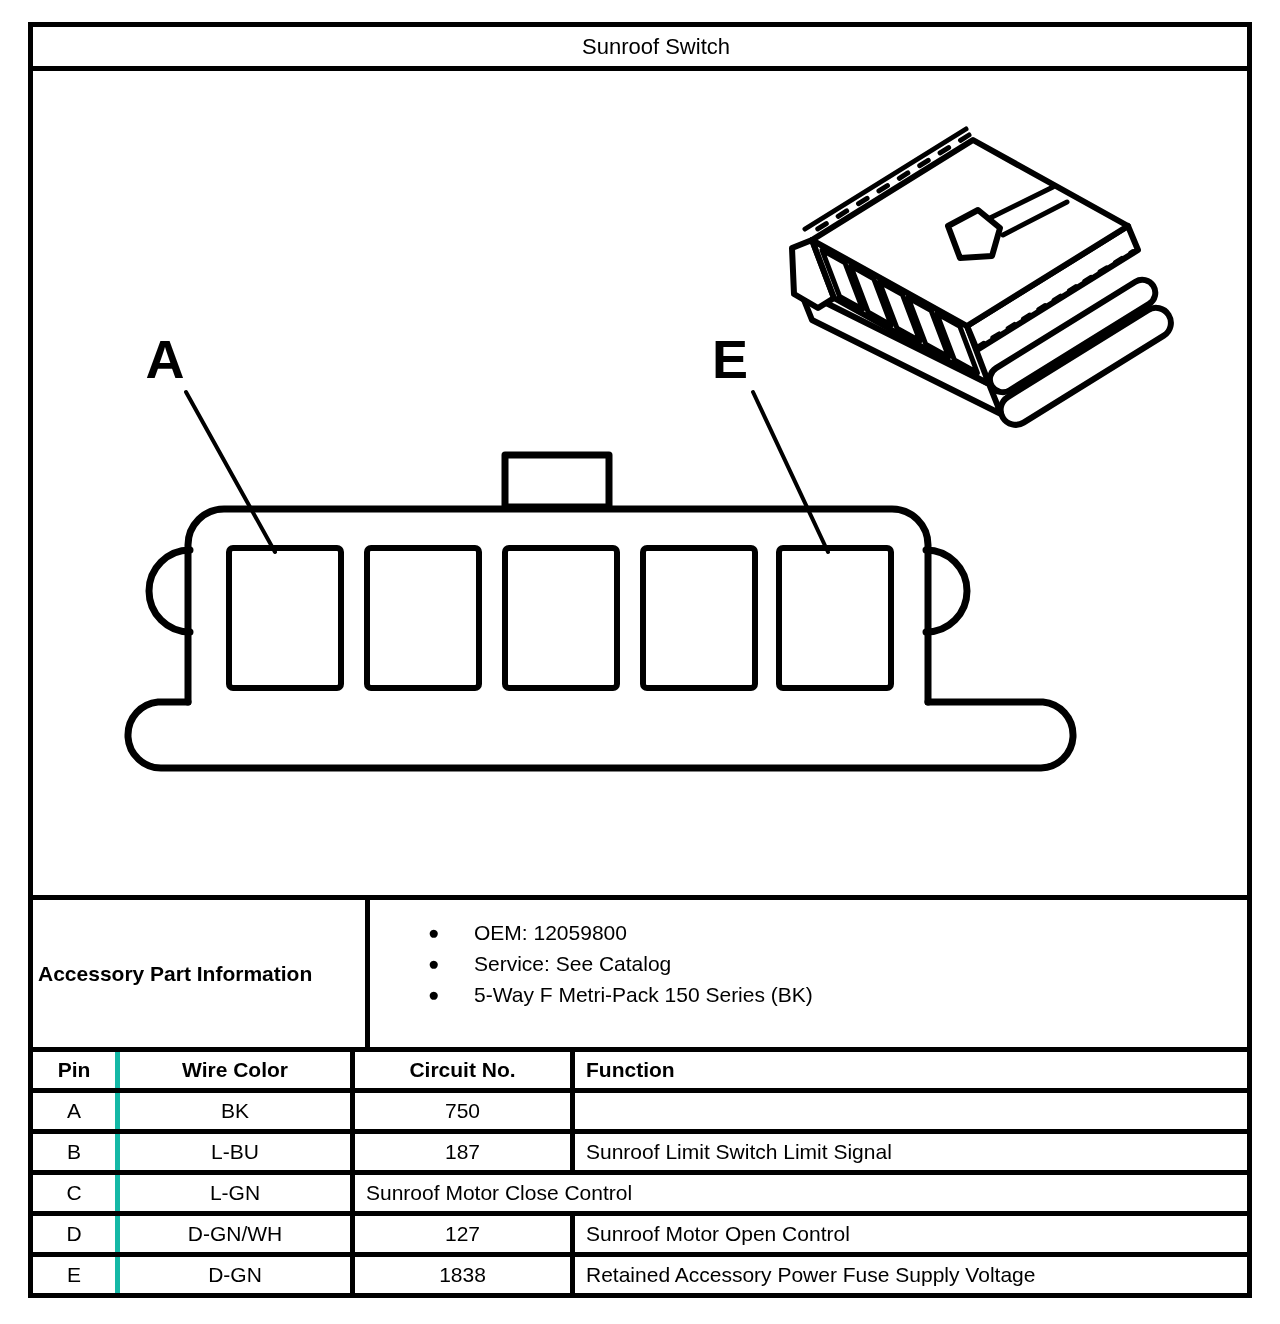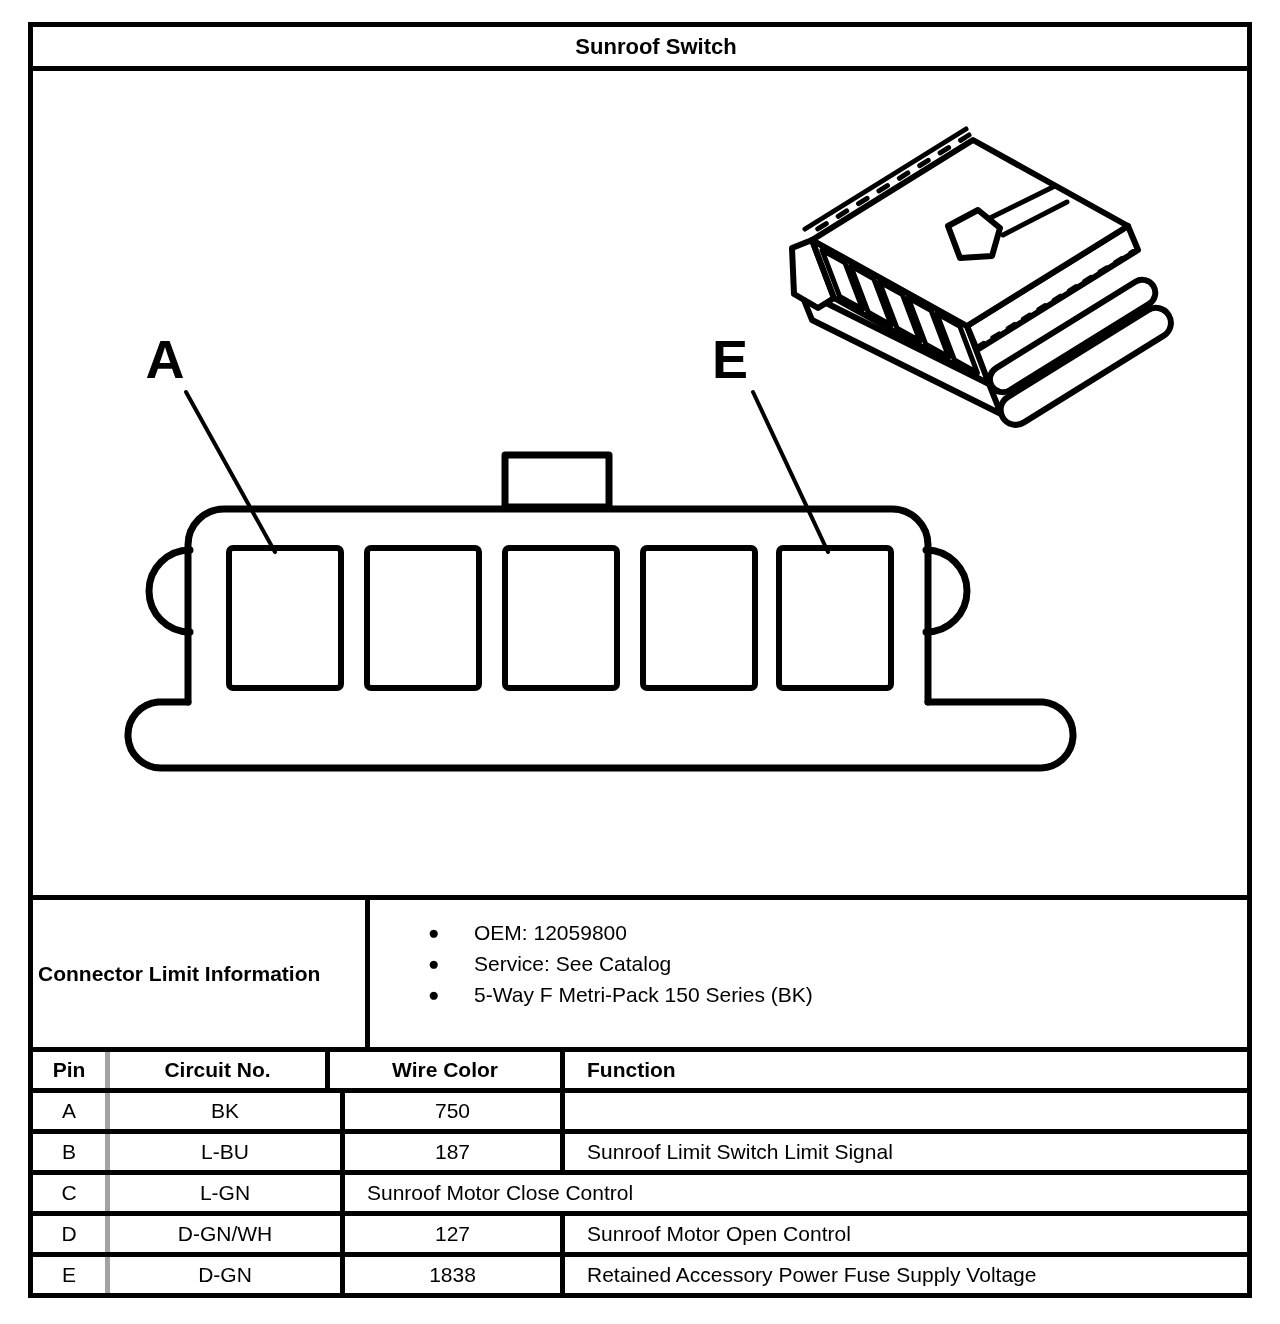--- a/index.html
+++ b/index.html
@@ -1,35 +1,35 @@
 <!DOCTYPE html>
 <html><head>
 <meta charset="utf-8">
 <style>
   html,body{margin:0;padding:0;background:#fff;}
   .page{position:relative;width:1280px;height:1324px;background:#fff;
         font-family:"Liberation Sans",sans-serif;color:#000;overflow:hidden;}
   .sheet{position:absolute;left:28px;top:22px;width:1214px;border:5px solid #000;background:#fff;}
   .row-title{height:39px;border-bottom:5px solid #000;display:flex;align-items:center;justify-content:center;
-             font-weight:bold;font-size:22px;padding-left:32px;}
+             font-weight:normal;font-size:22px;padding-left:32px;}
   .row-diagram{height:824px;border-bottom:5px solid #000;position:relative;background:#fff;}
   .row-diagram svg{position:absolute;left:0;top:0;}
   .row-partinfo{height:147px;border-bottom:5px solid #000;display:flex;}
   .pi-label{width:337px;border-right:5px solid #000;display:flex;align-items:center;
             font-weight:bold;font-size:21px;padding-left:5px;box-sizing:border-box;}
   .pi-bullets{flex:1;display:flex;flex-direction:column;padding-top:17px;}
   .bullet-row{display:flex;align-items:flex-start;line-height:31px;font-size:21px;}
   .bullet-glyph{padding-left:58px;width:46px;box-sizing:content-box;font-size:19px;}
   .trow{display:flex;height:36px;border-bottom:5px solid #000;font-size:21px;align-items:stretch;}
   .trow.last{border-bottom:none;}
   .trow .cell{display:flex;align-items:center;justify-content:center;box-sizing:border-box;}
-  .c-pin{width:77px;border-right:5px solid #a3a3a3;}
+  .c-pin{width:87px;border-right:5px solid #14b8a6;}
   .c-wire{width:235px;border-right:5px solid #000;}
   .c-circ{width:220px;border-right:5px solid #000;}
-  .c-func{flex:1;justify-content:flex-start !important;padding-left:22px;}
+  .c-func{flex:1;justify-content:flex-start !important;padding-left:11px;}
   .thead .cell{font-weight:bold;}
   .lineart{stroke:#000;fill:#fff;stroke-linejoin:round;stroke-linecap:round;}
   .lineart-nofill{stroke:#000;fill:none;stroke-linejoin:round;stroke-linecap:round;}
   .diagram-letter{font-weight:bold;font-size:54px;fill:#000;text-anchor:middle;}
 </style>
 </head>
 <body>
 
 <div class="page">
   <div class="sheet">
@@ -97,41 +97,41 @@
           <line class="lineart-nofill" x1="153" y1="321" x2="242" y2="481" stroke-width="4"></line>
           <line class="lineart-nofill" x1="720" y1="321" x2="795" y2="481" stroke-width="4"></line>
 
           <text class="diagram-letter" x="132" y="307">A</text>
           <text class="diagram-letter" x="697" y="307">E</text>
         </g>
       </svg>
     </div>
 
     <div class="row-partinfo">
-      <div class="pi-label">Connector Limit Information</div>
+      <div class="pi-label">Accessory Part Information</div>
       <div class="pi-bullets">
         <div class="bullet-row">
           <span class="bullet-glyph">●</span>
           <span>OEM: 12059800</span>
         </div>
         <div class="bullet-row">
           <span class="bullet-glyph">●</span>
           <span>Service: See Catalog</span>
         </div>
         <div class="bullet-row">
           <span class="bullet-glyph">●</span>
           <span>5-Way F Metri-Pack 150 Series (BK)</span>
         </div>
       </div>
     </div>
 
     <div class="trow thead">
       <div class="cell c-pin">Pin</div>
+      <div class="cell c-wire">Wire Color</div>
       <div class="cell c-circ">Circuit No.</div>
-      <div class="cell c-wire">Wire Color</div>
       <div class="cell c-func">Function</div>
     </div>
 
     <div class="trow">
       <div class="cell c-pin">A</div>
       <div class="cell c-wire">BK</div>
       <div class="cell c-circ">750</div>
     </div>
     <div class="trow">
       <div class="cell c-pin">B</div>

